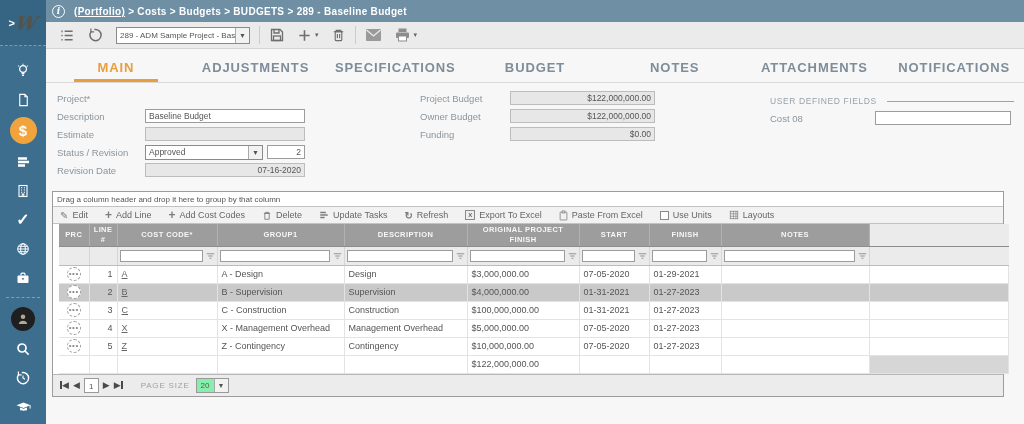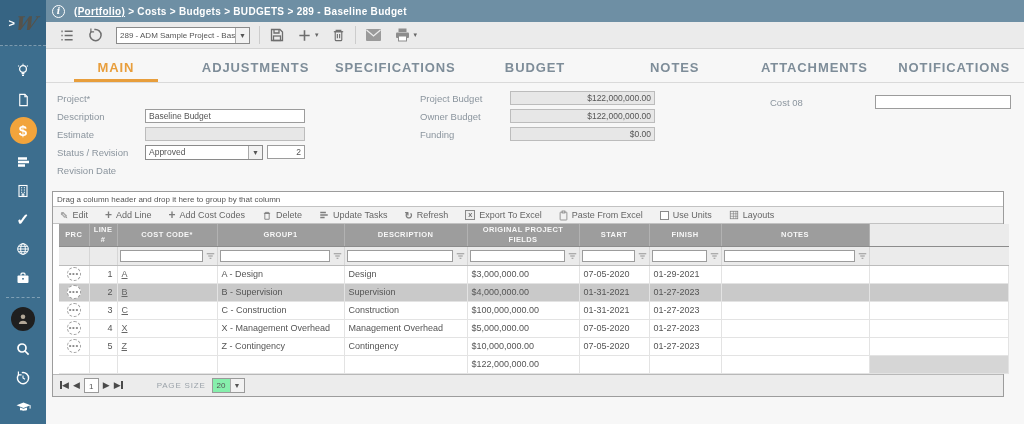--- a/index.html
+++ b/index.html
@@ -84,21 +84,21 @@
   td.money { }
   .dots { width:14px; height:14px; border:1px dashed #9e9e9e; border-radius:50%; display:flex; align-items:center; justify-content:center; font-size:8px; letter-spacing:.5px; color:#8a8a8a; background:#fff; margin:0 auto; line-height:0; cursor:pointer; }
   .codelink { text-decoration:underline; color:#666; cursor:pointer; }
   .totrow td { background:#9d9d9d; color:#fff; height:15px; border:0; font-size:8.5px; }
   .totrow td.filler { background:#d6d6d6; }
 
   .pager { height:22px; background:#ececec; border-top:1px solid #b8b8b8; display:flex; align-items:center; padding-left:7px; font-size:10px; color:#555; }
   .pgbtn { display:flex; align-items:center; margin-right:4px; cursor:pointer; color:#4a4a4a; font-size:9px; }
   .vb { width:2px; height:8px; background:#4a4a4a; display:inline-block; }
   .pgnum { width:15px; height:15px; border:1px solid #9a9a9a; background:#fff; text-align:center; line-height:15px; font-size:8px; margin-right:4px; }
-  .psize-label { color:#9aa2a9; font-size:8px; letter-spacing:.8px; margin:0 6px 0 30px; }
+  .psize-label { color:#9aa2a9; font-size:8px; letter-spacing:.8px; margin:0 6px 0 14px; }
   .psizebox { display:flex; height:15px; border:1px solid #9a9a9a; background:#86efac; cursor:pointer; }
   .psizebox .ptext { width:17px; font-size:8px; line-height:13px; text-align:center; color:#555; }
 </style>
 </head>
 <body>
 
 <div class="app">
 
   <aside class="sidebar">
     <div class="logo">
@@ -272,39 +272,44 @@
         <div class="frow">
           <span class="flabel">Status / Revision</span>
           <div class="selbox" style="width:118px;">
             <span class="stext" style="flex:1;">Approved</span>
             <span class="caretbox">▼</span>
           </div>
           <input class="fin right" style="width: 38px; margin-left: 4px;" value="2">
         </div>
         <div class="frow">
           <span class="flabel">Revision Date</span>
+          <input class="fin dis right" style="width: 160px;" disabled="" value="07-16-2020">
         </div>
       </div>
 
       <div class="fc fc2">
         <div class="frow">
           <span class="flabel2">Project Budget</span>
           <input class="fin dis right" style="width: 145px;" disabled="" value="$122,000,000.00">
         </div>
         <div class="frow">
           <span class="flabel2">Owner Budget</span>
           <input class="fin dis right" style="width: 145px;" disabled="" value="$122,000,000.00">
         </div>
         <div class="frow">
           <span class="flabel2">Funding</span>
           <input class="fin dis right" style="width: 145px;" disabled="" value="$0.00">
         </div>
       </div>
 
       <div class="fc fc3">
+        <div class="udfhead">
+          <span>USER DEFINED FIELDS</span>
+          <span class="udfline"></span>
+        </div>
         <div class="frow">
           <span class="flabel" style="width:105px;">Cost 08</span>
           <input class="fin" style="width: 136px;" value="">
         </div>
       </div>
     </div>
 
     <div class="grid">
       <div class="ghint">Drag a column header and drop it here to group by that column</div>
 
@@ -382,21 +387,21 @@
             <col style="width:148px">
             <col>
         </colgroup>
         <thead>
           <tr>
             <th>PRC</th>
             <th>LINE #</th>
             <th>COST CODE*</th>
             <th>GROUP1</th>
             <th>DESCRIPTION</th>
-            <th>ORIGINAL PROJECT FIELDS</th>
+            <th>ORIGINAL PROJECT FINISH</th>
             <th>START</th>
             <th>FINISH</th>
             <th>NOTES</th>
             <th class="filler"></th>
           </tr>
           <tr class="fltr">
             <td></td>
               <td></td>
             <td>
                 <span class="fwrap">

